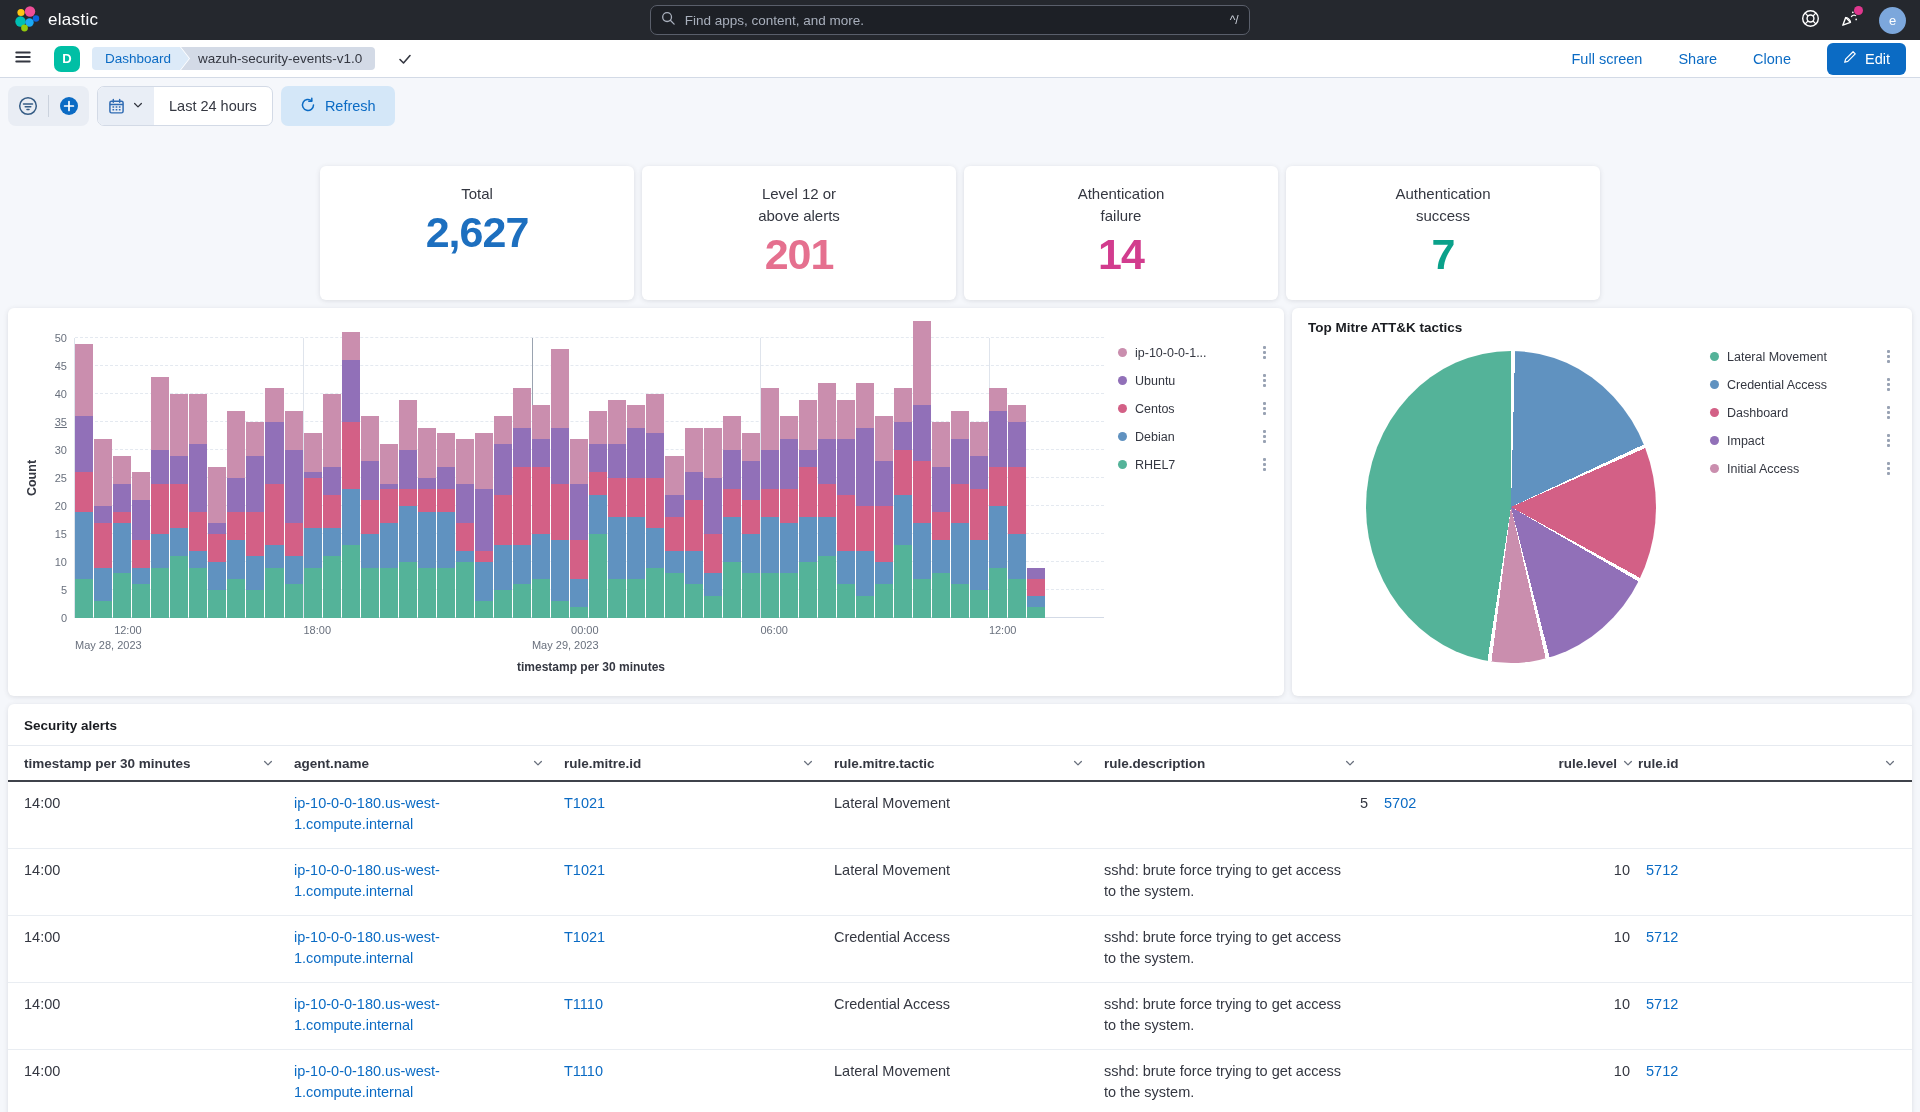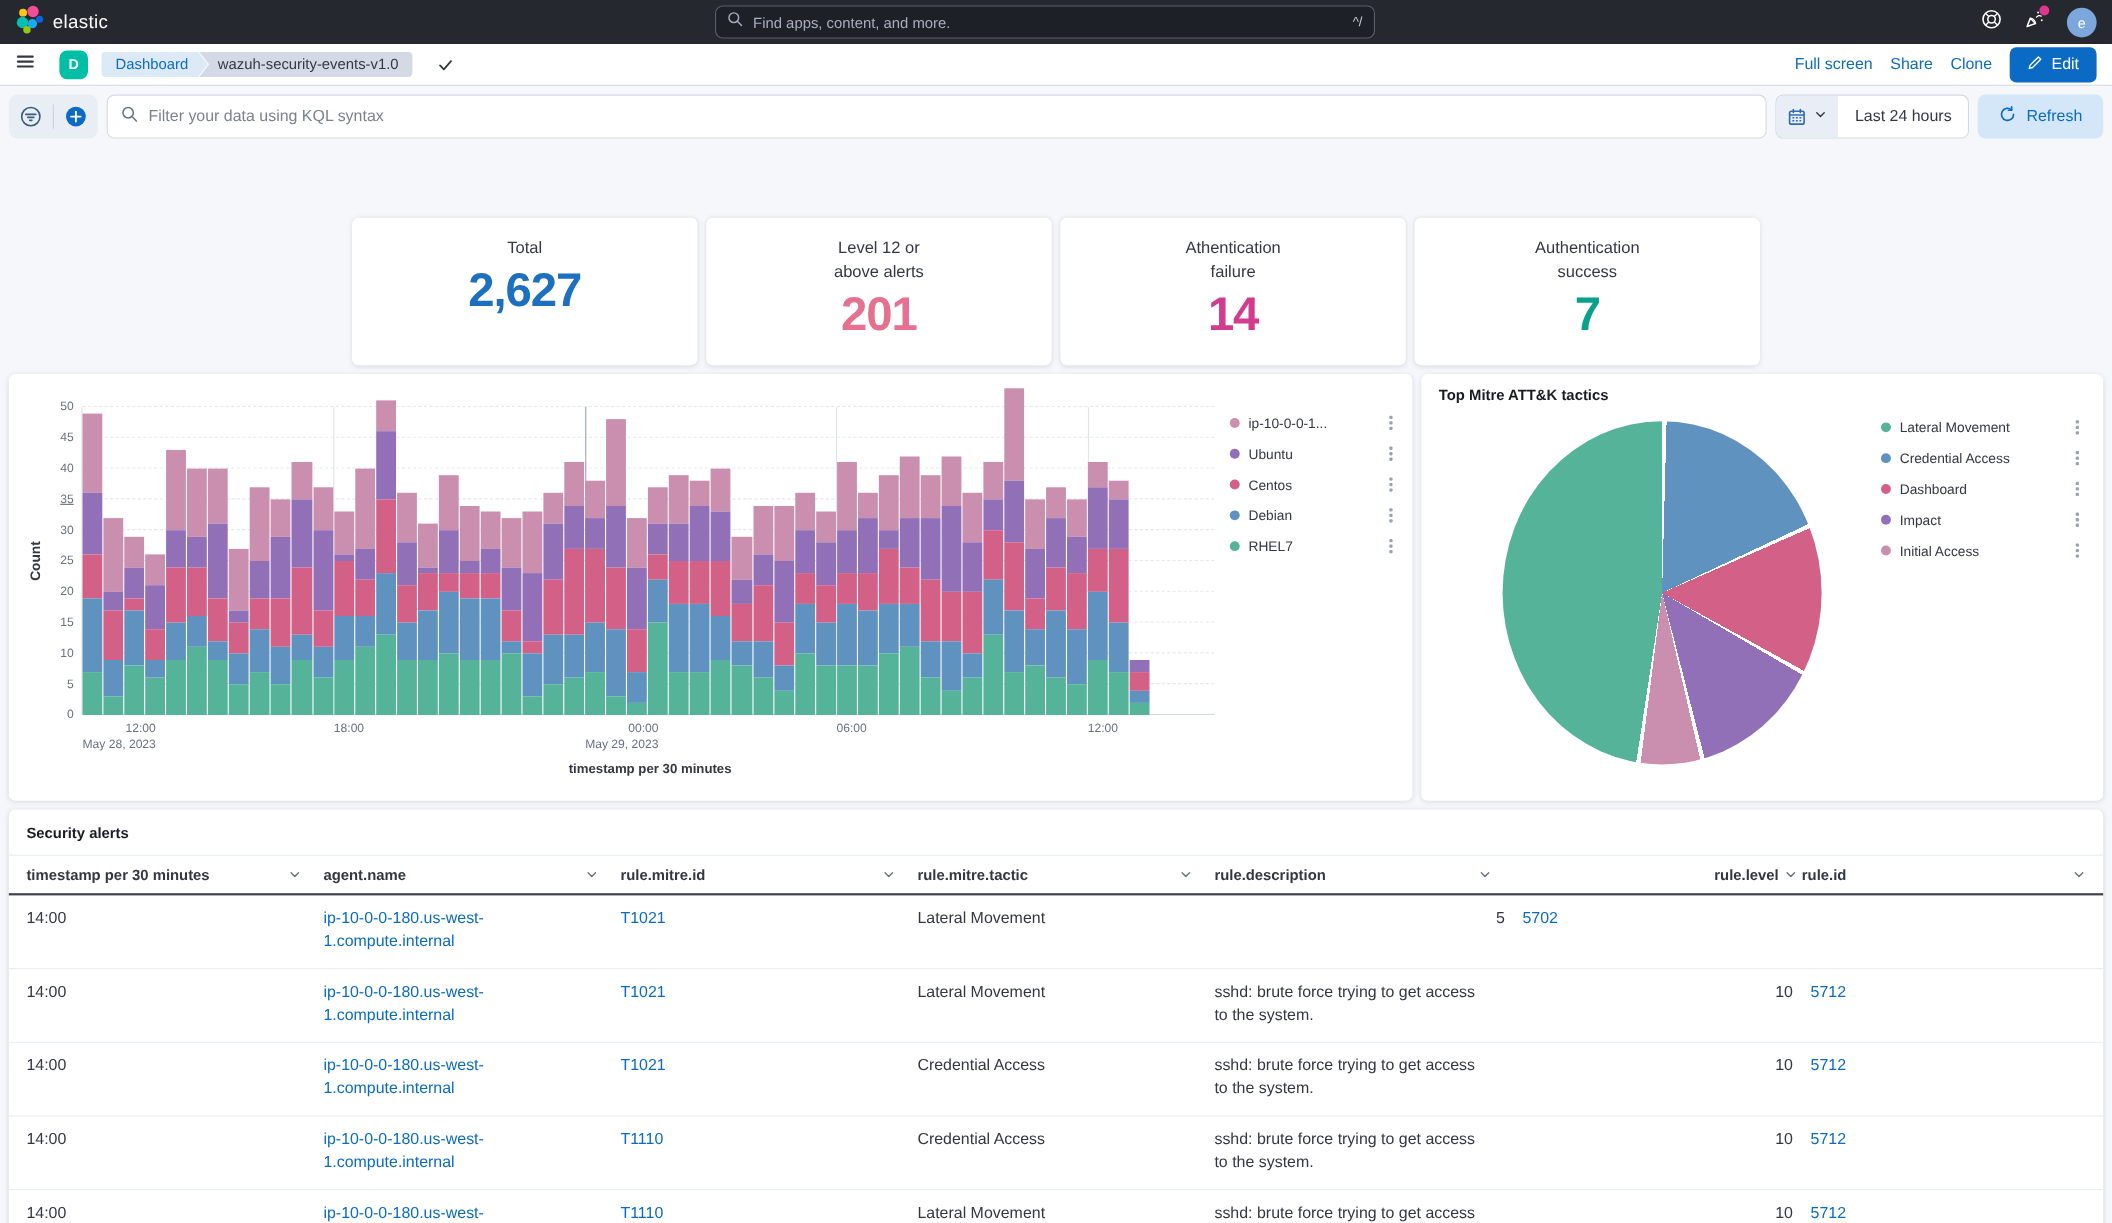--- a/index.html
+++ b/index.html
@@ -27,21 +27,21 @@
   .nav-bar { height:38px; background:#fff; border-bottom:1px solid #D3DAE6; display:flex; align-items:center;
     padding:0 14px; gap:12px; }
   .space-tile { width:26px; height:26px; border-radius:7px; background:#00BFA5; color:#fff; font-weight:700;
     font-size:13px; display:flex; align-items:center; justify-content:center; margin-left:10px; }
   .crumbs { display:flex; align-items:center; }
   .crumb-app { background:#DCEAF8; color:#0B6BC4; font-size:13.5px; font-weight:500; padding:4px 18px 4px 13px;
     clip-path:polygon(0 0, calc(100% - 9px) 0, 100% 50%, calc(100% - 9px) 100%, 0 100%); border-radius:4px 0 0 4px; }
   .crumb-page { background:#D3DAE6; color:#343741; font-size:13.5px; font-weight:500; padding:4px 13px 4px 17px;
     margin-left:-8px; clip-path:polygon(0 0,100% 0,100% 100%,0 100%, 9px 50%); border-radius:0 4px 4px 0; }
   .crumb-check { margin-left:10px; display:flex; }
-  .nav-right { margin-left:auto; display:flex; align-items:center; gap:16px; }
+  .nav-right { margin-left:auto; display:flex; align-items:center; gap:36px; }
   .nav-link { color:#0B6BC4; font-size:14.5px; cursor:pointer; }
   .edit-btn { background:#0B6BC4; color:#fff; border:none; height:32px; border-radius:6px; padding:0 16px;
     font-size:14.5px; display:flex; align-items:center; gap:8px; cursor:pointer; font-family:"Liberation Sans",sans-serif; }
 
   
   .filter-row { display:flex; align-items:center; padding:8px 8px; gap:8px; }
   .filter-group { display:flex; align-items:center; background:#E9EDF4; border-radius:8px; height:40px; }
   .fg-btn { width:40px; height:40px; display:flex; align-items:center; justify-content:center; cursor:pointer; }
   .fg-div { width:1px; height:22px; background:#CBD2DD; }
   .kql-box { flex:1; height:40px; background:#fff; border:1px solid #D3DAE6; border-radius:7px; display:flex;
@@ -52,21 +52,21 @@
     overflow:hidden; background:#fff; }
   .tg-cal { background:#E9EEF6; height:100%; display:flex; align-items:center; padding:0 10px; gap:7px; cursor:pointer; }
   .tg-range { padding:0 15px; font-size:14.5px; color:#343741; cursor:pointer; }
   .refresh-btn { height:40px; background:#D4E7F8; color:#0B6BC4; border:none; border-radius:7px; display:flex;
     align-items:center; gap:9px; padding:0 19px; font-size:14.5px; font-weight:500; cursor:pointer;
     font-family:"Liberation Sans",sans-serif; }
 
   
   .metrics-row { display:flex; justify-content:center; gap:8px; margin-top:32px; }
   .metric-card { width:314px; height:134px; background:#fff; border-radius:6px;
-    box-shadow:0 1px 5px rgba(52,55,65,.13); display:flex; flex-direction:column; align-items:center; padding-top:17px;margin-top:32px; }
+    box-shadow:0 1px 5px rgba(52,55,65,.13); display:flex; flex-direction:column; align-items:center; padding-top:17px; }
   .metric-label { font-size:15px; color:#343741; text-align:center; line-height:1.45; }
   .metric-value { font-size:43px; font-weight:700; margin-top:3px; letter-spacing:-1px; }
 
   
   .panel { background:#fff; border-radius:6px; box-shadow:0 1px 5px rgba(52,55,65,.13); }
   .panel-title { font-size:13.5px; font-weight:700; color:#1A1C21; }
   .charts-row { display:flex; gap:8px; margin:8px; height:388px; }
   .bar-panel { flex:1; padding:12px 16px 8px; display:flex; flex-direction:column; overflow:hidden; }
   .pie-panel { width:620px; padding:12px 16px; position:relative; overflow:hidden; }
 
@@ -203,29 +203,20 @@
           <path d="M5.5 8 H14.5 M7.2 10.7 H12.8 M9 13.4 H11" stroke="#355C85" stroke-width="1.5" stroke-linecap="round"></path>
         </svg>
     </span>
     <span class="fg-div"></span>
     <span class="fg-btn">
       <svg width="20" height="20" viewBox="0 0 20 20">
           <circle cx="10" cy="10" r="9" fill="#0B6BC4"></circle>
           <path d="M10 5.6 V14.4 M5.6 10 H14.4" stroke="#fff" stroke-width="1.7" stroke-linecap="round"></path>
         </svg>
     </span>
-  </div>
-  <div class="kql-box">
-    <span>
-      <svg width="16" height="16" viewBox="0 0 16 16">
-          <circle cx="6.5" cy="6.5" r="4.7" fill="none" stroke="#69707D" stroke-width="1.4"></circle>
-          <path d="M10.2 10.2 L14 14" stroke="#69707D" stroke-width="1.4" stroke-linecap="round"></path>
-        </svg>
-    </span>
-    <input placeholder="Filter your data using KQL syntax" style="">
   </div>
   <div class="time-group">
     <span class="tg-cal">
       <svg width="17" height="17" viewBox="0 0 16 16">
           <rect x="1.8" y="3" width="12.4" height="11" rx="1.5" fill="none" stroke="#2F6BB3" stroke-width="1.4"></rect>
           <path d="M1.8 6.2 H14.2" stroke="#2F6BB3" stroke-width="1.4"></path>
           <path d="M5 1.5 V4 M11 1.5 V4" stroke="#2F6BB3" stroke-width="1.4" stroke-linecap="round"></path>
           <path d="M4.2 8.5h1.6M7.2 8.5h1.6M10.2 8.5h1.6M4.2 11h1.6M7.2 11h1.6M10.2 11h1.6" stroke="#2F6BB3" stroke-width="1.3"></path>
         </svg>
       <span>

